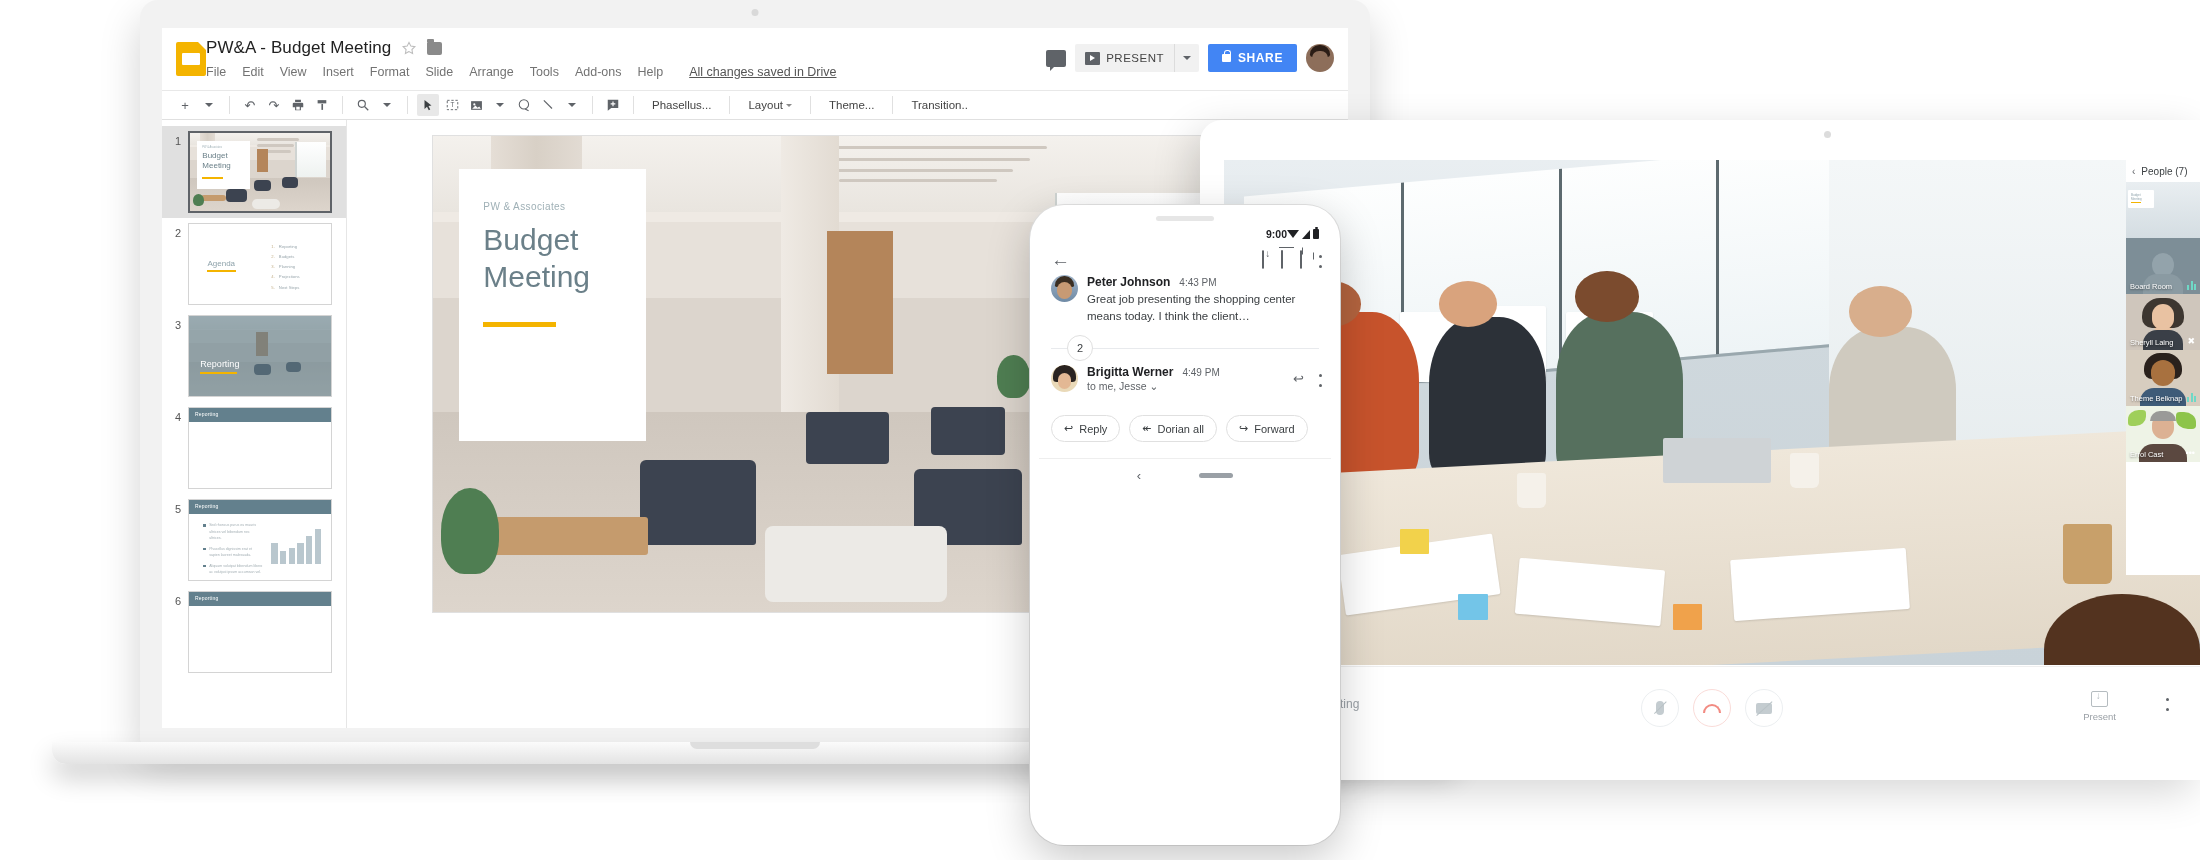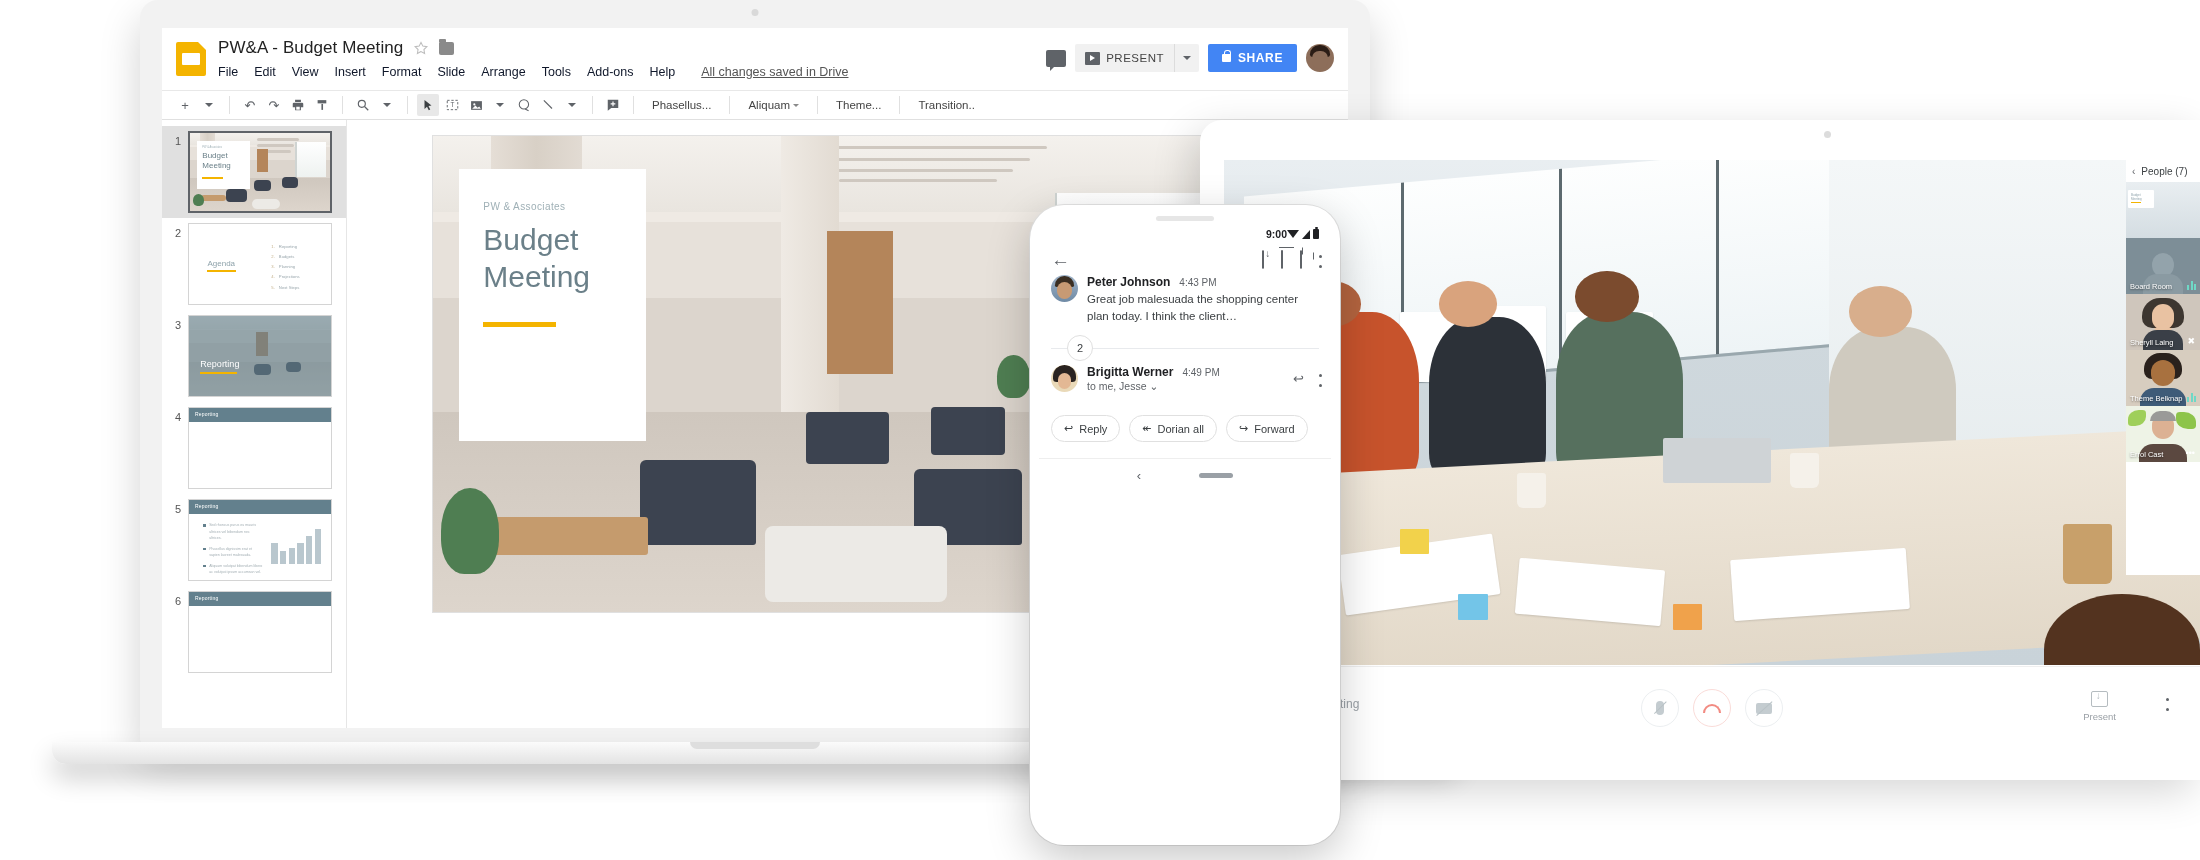--- a/index.html
+++ b/index.html
@@ -28,28 +28,28 @@
     box-shadow:0 14px 26px rgba(0,0,0,.20);
   }
   .laptop-notch { position:absolute; left:50%; top:0; transform:translateX(-50%);
     width:130px; height:7px; background:#dedede; border-radius:0 0 7px 7px; }
 
   
   .app-top { display:flex; align-items:flex-start; padding:10px 14px 0 14px; height:62px; background:#fff; }
   .slides-logo { width:30px; height:34px; background:#F4B400; border-radius:2px; position:relative; flex:none; margin-top:4px; }
   .slides-logo:after { content:""; position:absolute; left:6px; top:11px; width:18px; height:12px; background:#fff; border-radius:1px; }
   .slides-logo:before { content:""; position:absolute; right:0; top:0; border-width:0 8px 8px 0; border-style:solid; border-color:transparent #fff transparent transparent; }
-  .title-block { margin-left:12px; flex:1; }
+  .title-block { margin-left:0; flex:1; }
   .doc-title-row { display:flex; align-items:center; gap:10px; }
   .doc-title { font-size:17px; color:#222; letter-spacing:.1px; }
   .star-ic { width:16px; height:16px; color:#bdbdbd; }
   .folder-ic { width:15px; height:13px; background:#8a8a8a; border-radius:1px 2px 2px 2px; position:relative; }
   .folder-ic:before { content:""; position:absolute; left:0; top:-3px; width:7px; height:3px; background:#8a8a8a; border-radius:1px 1px 0 0; }
   .menu-row { display:flex; align-items:center; gap:16px; margin-top:7px; }
-  .menu-item { font-size:12.5px; color:#0f172a; cursor:default; }
+  .menu-item { font-size:12.5px; color:#737373; cursor:default; }
   .saved-note { font-size:12.5px; color:#555; text-decoration:underline; margin-left:10px; }
   .top-right { display:flex; align-items:center; gap:9px; margin-top:6px; }
   .cmt-ic { width:20px; height:17px; background:#5f6368; border-radius:2px; position:relative; }
   .cmt-ic:after { content:""; position:absolute; left:4px; bottom:-4px; border-width:5px 5px 0 0; border-style:solid; border-color:#5f6368 transparent transparent transparent; }
   .present-btn { display:flex; align-items:center; height:28px; background:#f1f1f1; border-radius:2px; }
   .present-main { display:flex; align-items:center; gap:6px; padding:0 10px; height:28px; }
   .present-play { width:15px; height:13px; background:#5f6368; border-radius:1px; position:relative; }
   .present-play:after { content:""; position:absolute; left:5px; top:3px; border-width:3.5px 0 3.5px 5px; border-style:solid; border-color:transparent transparent transparent #fff; }
   .present-lbl { font-size:11.5px; color:#444; letter-spacing:.5px; }
   .present-caret { padding:0 8px; height:28px; display:flex; align-items:center; border-left:1px solid #dcdcdc; }
@@ -361,21 +361,21 @@
           <div class="tb">
             <svg width="14" height="14" viewBox="0 0 24 24">
                 <path d="M3 3h18v14H9l-6 5z" fill="#5f6368"></path>
                 <path d="M12 6v8M8 10h8" stroke="#fff" stroke-width="2"></path>
               </svg>
           </div>
           <div class="tb-sep"></div>
           <div class="tb-text">Phasellus...</div>
           <div class="tb-sep"></div>
           <div class="tb-text">
-              <span>Aliquam</span>
+              <span>Layout</span>
               <i class="tb-mini-caret"></i>
             </div>
           <div class="tb-sep"></div>
           <div class="tb-text">Theme...</div>
           <div class="tb-sep"></div>
           <div class="tb-text">Transition..</div>
         </div>
 
         <div class="editor-body">
 
@@ -706,21 +706,21 @@
       <div class="msg">
         <div class="msg-av av-pj">
             <i class="h"></i>
             <i class="f"></i>
           </div>
         <div class="msg-body">
           <div class="msg-head">
             <span class="msg-name">Peter Johnson</span>
             <span class="msg-time">4:43 PM</span>
           </div>
-          <div class="msg-snip">Great job malesuada the shopping center plan today. I think the client…</div>
+          <div class="msg-snip">Great job presenting the shopping center means today. I think the client…</div>
         </div>
       </div>
 
       <div class="count-divider">
         <div class="line"></div>
         <div class="count-bubble">2</div>
       </div>
 
       <div class="msg">
         <div class="msg-av av-bw">

